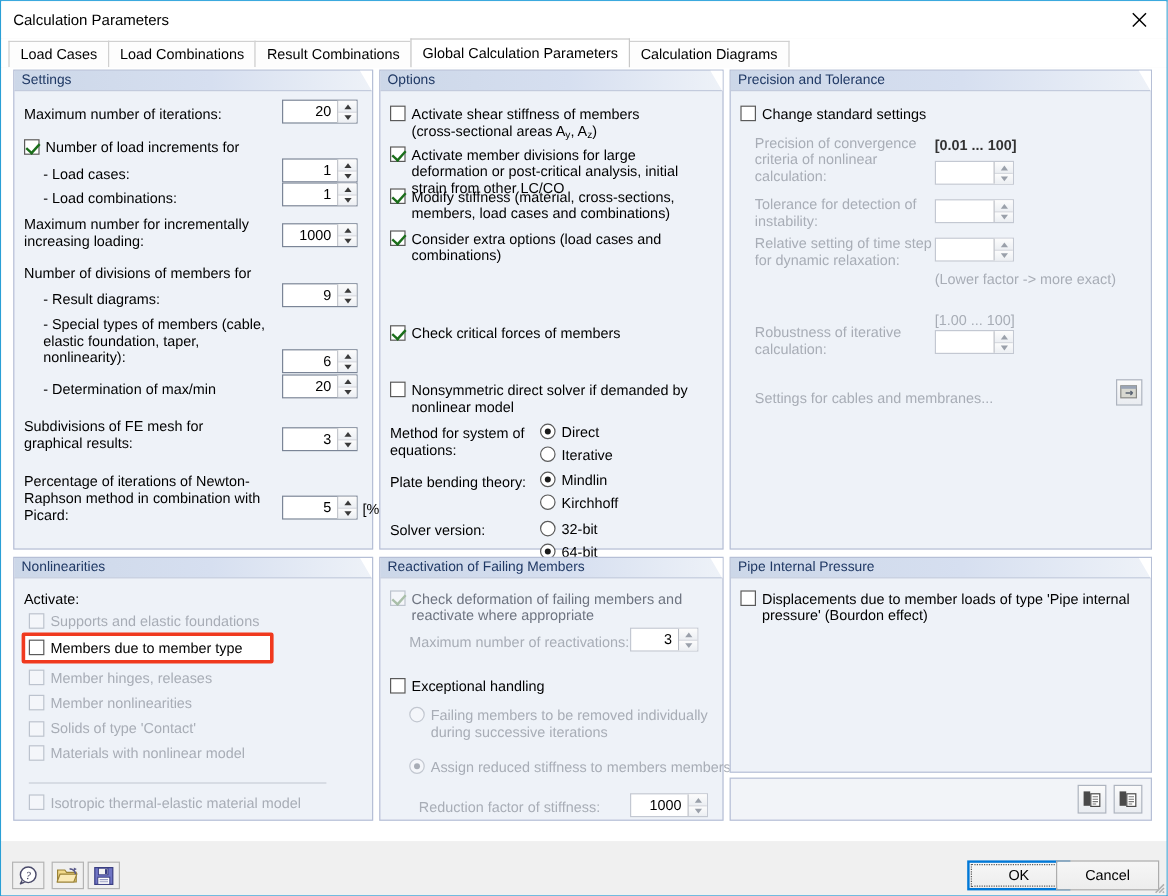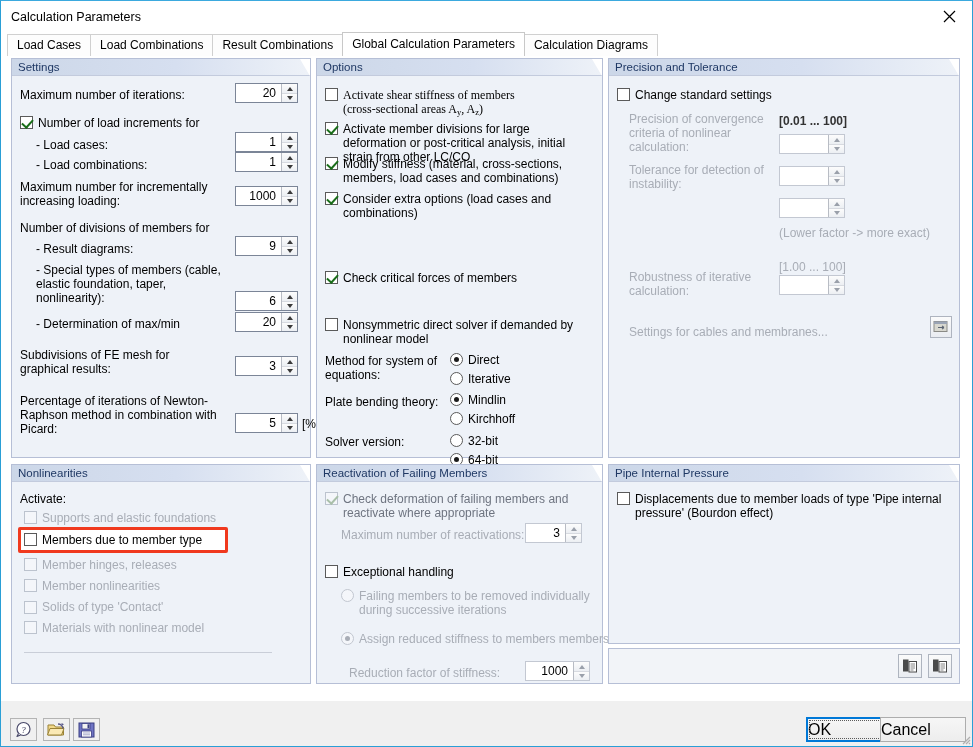--- a/index.html
+++ b/index.html
@@ -210,22 +210,23 @@
   .tbtn {
     position: absolute; top: 718px;
     width: 27px; height: 23px;
     border: 1px solid #b4b4b4;
     background: #f0f0f0;
     display: flex; align-items: center; justify-content: center;
   }
   .dlgbtn {
     position: absolute;
     width: 86px; height: 25px;
-    font-size: 16px;
+    font-size: 12px;
     line-height: 23px;
+    text-align: center;
     background: linear-gradient(to bottom,#f6f6f6,#ededed);
     border: 1px solid #adadad;
     color: #000;
   }
   .dlgbtn.default {
     border: 2px solid #0078d7;
     line-height: 21px;
   }
   .dlgbtn.default .focusring {
     position: absolute; left: 1px; top: 1px; right: 1px; bottom: 1px;
@@ -392,21 +393,21 @@
         </div>
         <div class="it" style="left:290px; top:341px;">[%]</div>
 
       </div>
     </div>
 
     <div class="group" style="left:315px; top:2px; width:287px; height:400px;">
       <div class="ghead">Options</div>
       <div class="gbody">
 
-        <div class="it ckrow" style="left:8px; top:12px; width:270px;font-family:Liberation Serif, serif;">
+        <div class="it ckrow" style="left:8px; top:12px; width:270px;">
           <span class="cb"></span>
           <span class="lbl">
             <span>Activate shear stiffness of members</span><br>
             <span>(cross-sectional areas A<span class="sub">y</span>, A<span class="sub">z</span>)</span>
           </span>
         </div>
 
         <div class="it ckrow" style="left:8px; top:81px; width:272px;">
           <span class="cb on"></span>
           <span class="lbl wrap" style="width:250px;">Modify stiffness (material, cross-sections, members, load cases and combinations)</span>
@@ -494,20 +495,21 @@
           <span class="btns">
             <span class="b up">
                 <i class="arw up"></i>
               </span>
             <span class="b dn">
                 <i class="arw dn"></i>
               </span>
           </span>
         </div>
 
+        <div class="it wrap dimtext" style="left:20px; top:120px; width:155px; line-height:14px;">Relative setting of time step for dynamic relaxation:</div>
         <div class="spin dis" style="left:170px; top:122px; width:66px;">
           <span class="val"></span>
           <span class="btns">
             <span class="b up">
                 <i class="arw up"></i>
               </span>
             <span class="b dn">
                 <i class="arw dn"></i>
               </span>
           </span>
@@ -572,20 +574,24 @@
           <span class="lbl dimtext">Solids of type 'Contact'</span>
         </div>
 
         <div class="it ckrow" style="left:12px; top:139px;">
           <span class="cb dis"></span>
           <span class="lbl dimtext">Materials with nonlinear model</span>
         </div>
 
         <hr class="sep" style="left:12px; top:170px; width:248px;">
 
+        <div class="it ckrow" style="left:12px; top:180px;">
+          <span class="cb dis"></span>
+          <span class="lbl dimtext">Isotropic thermal-elastic material model</span>
+        </div>
 
       </div>
     </div>
 
     <div class="group" style="left:315px; top:408px; width:287px; height:220px;">
       <div class="ghead">Reactivation of Failing Members</div>
       <div class="gbody">
 
         <div class="it ckrow" style="left:8px; top:10px; width:270px;">
           <span class="cb on dis"></span>

